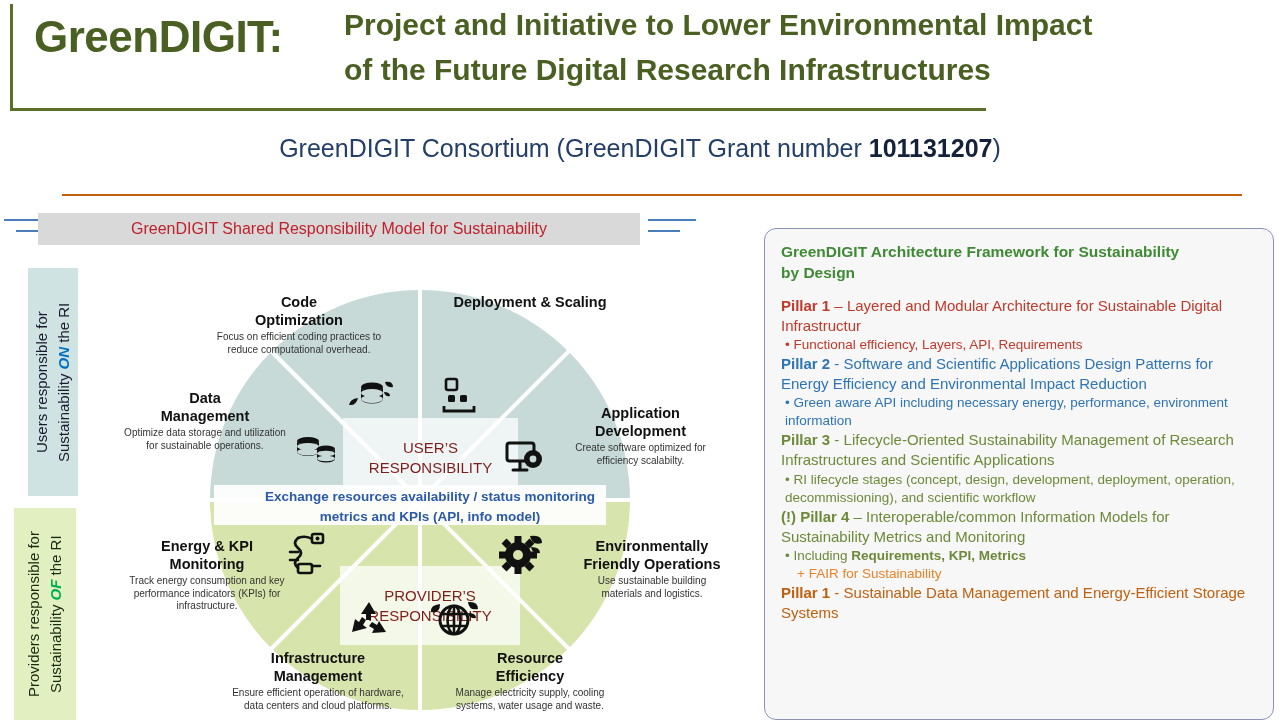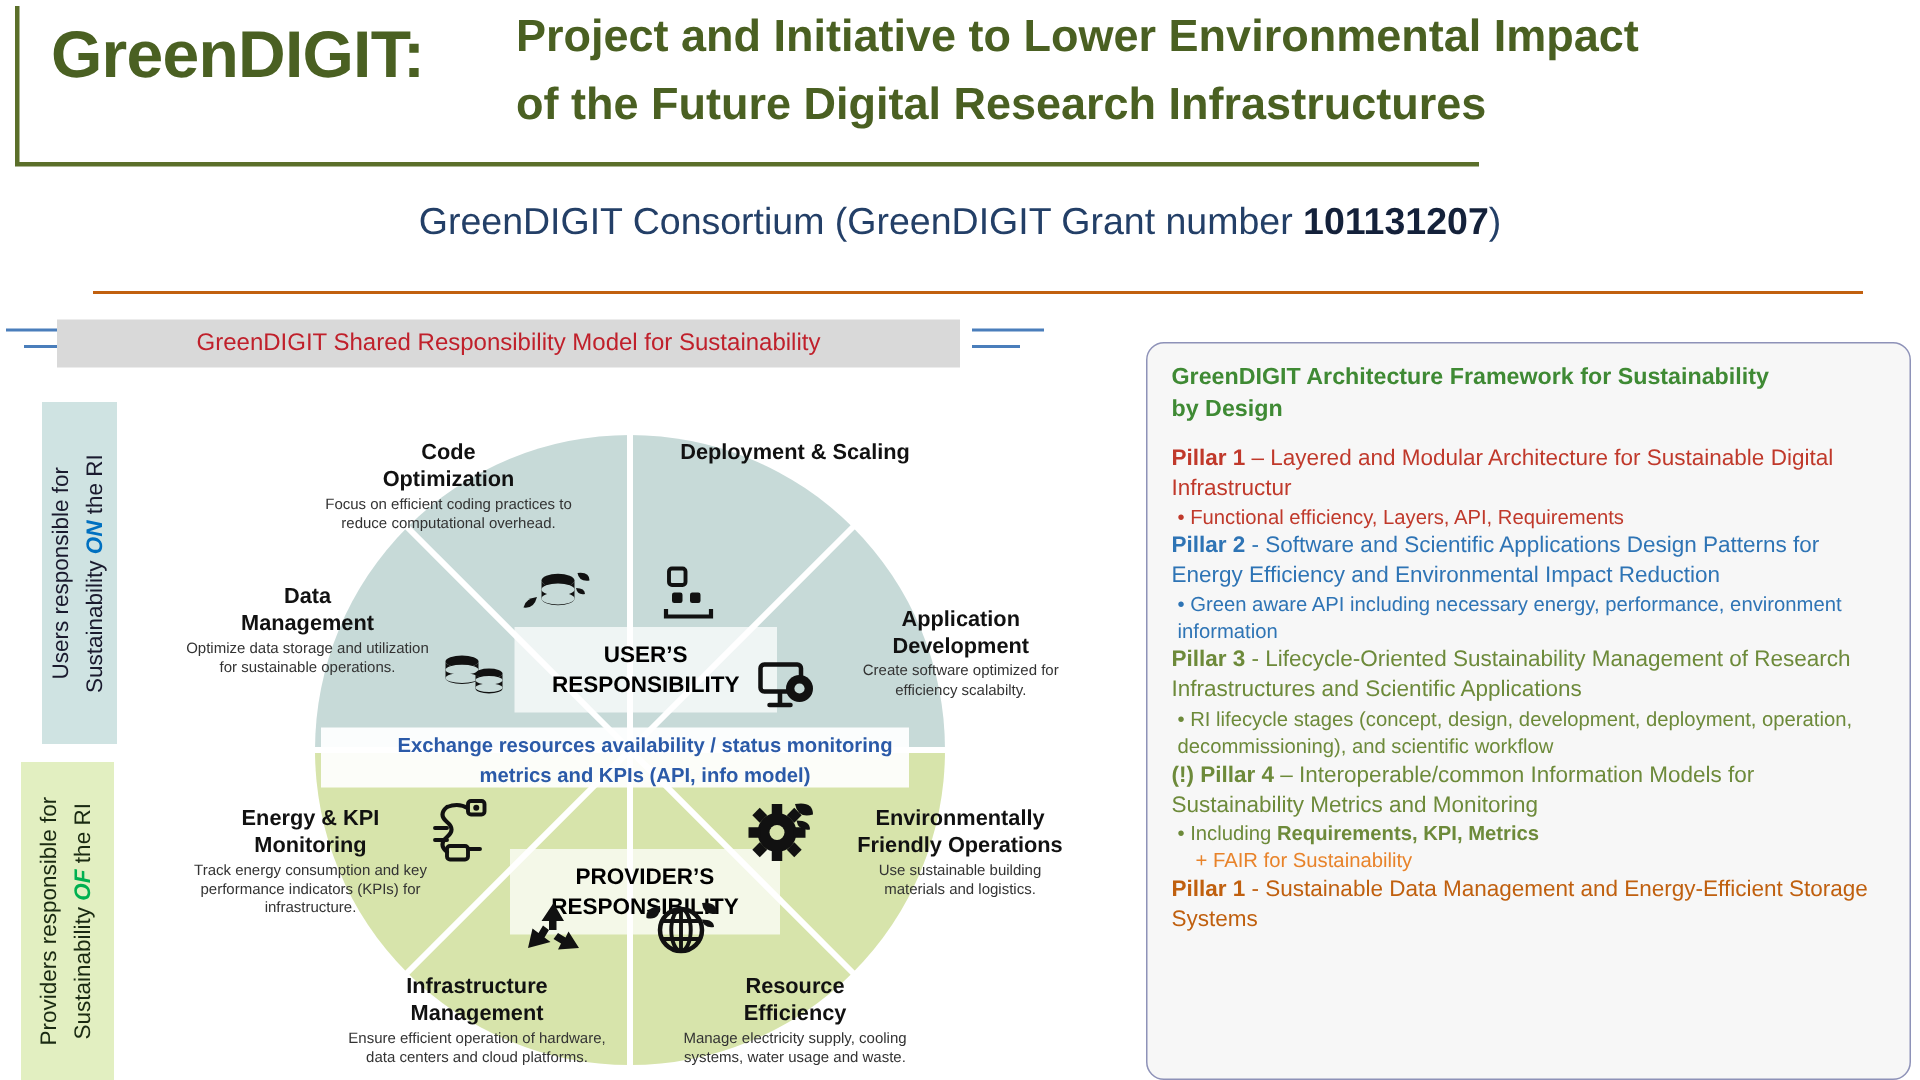--- a/index.html
+++ b/index.html
@@ -154,27 +154,27 @@
     line-height: 1.22;
   }
   .seg-desc {
     font-size: 10px;
     line-height: 1.22;
     color: #333;
     margin-top: 2px;
   }
   .center-label {
     position: absolute;
-    font-weight: bold;
+    font-weight: normal;
     font-size: 15px;
-    color: #000000;
+    color: #7f1d1d;
     text-align: center;
     line-height: 1.3;
     background: rgba(255,255,255,0.72);
-    padding: 9px 10px;
+    padding: 20px 10px;
     font-family: "Liberation Sans", sans-serif;
   }
   #exchange-banner {
     position: absolute;
     left: 214px; top: 485px;
     width: 392px; height: 40px;
     background: rgba(255,255,255,0.93);
     color: #2b5aa8;
     font-weight: bold;
     font-size: 13.5px;
@@ -324,21 +324,21 @@
       <div>Energy &amp; KPI</div>
       <div>Monitoring</div>
     </div>
     <div class="seg-desc">
       <div>Track energy consumption and key</div>
       <div>performance indicators (KPIs) for</div>
       <div>infrastructure.</div>
     </div>
   </div>
 
-  <div class="wheel-text" style="left:440px; top:288px; width:200px; text-align:center;">
+  <div class="wheel-text" style="left:452px; top:288px; width:200px; text-align:center;">
     <div class="seg-title">
       <div>Environmentally</div>
       <div>Friendly Operations</div>
     </div>
     <div class="seg-desc">
       <div>Use sustainable building</div>
       <div>materials and logistics.</div>
     </div>
   </div>
 

